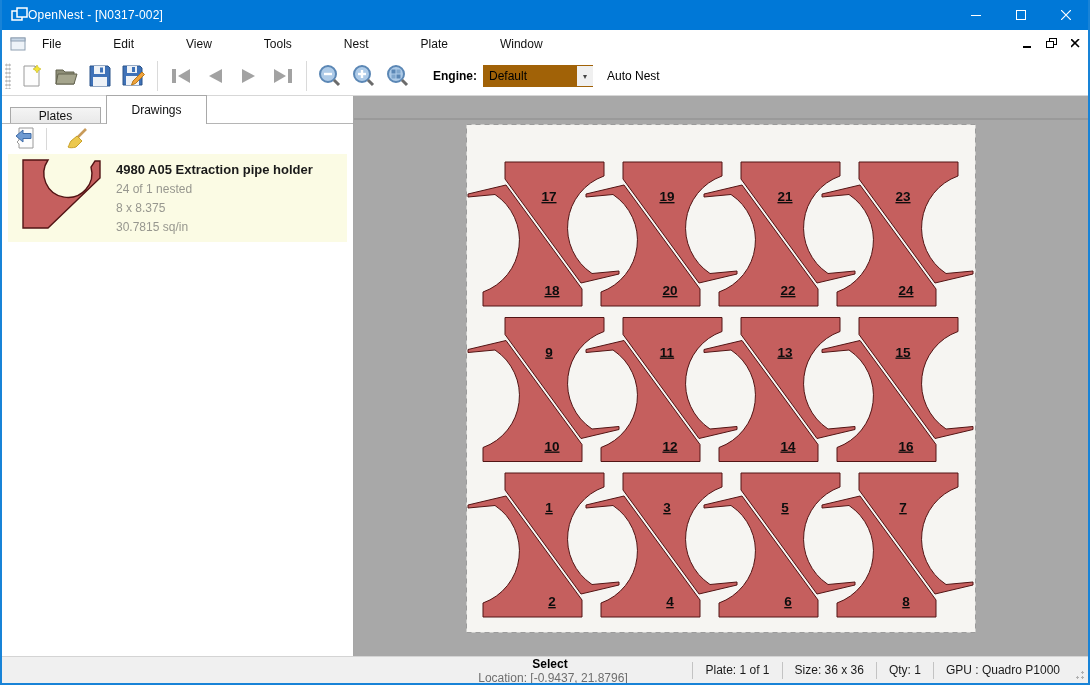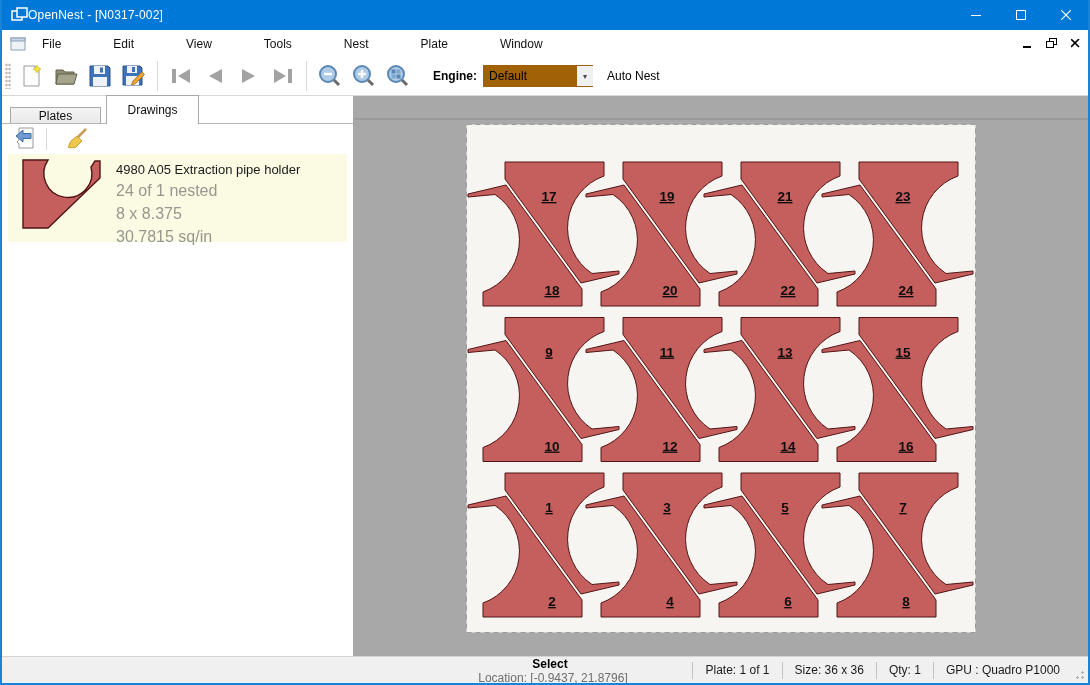--- a/index.html
+++ b/index.html
@@ -35,31 +35,31 @@
   #engine-combo .dd { position:absolute; right:0; top:1px; width:16px; height:20px; background:#f0f0f0;
     display:flex; align-items:center; justify-content:center; font-size:8px; color:#444; }
   #auto-nest { font-size:12px; margin-left:8px; padding:4px 6px; }
   
   #left-panel { position:absolute; left:0; top:96px; width:352px; bottom:27px; background:#fff;
     border-right:1px solid #a6a6a6; }
   #tabstrip { position:absolute; left:0; top:0; right:0; height:28px; border-bottom:1px solid #b5b5b5; background:#fff; }
   .tab { position:absolute; bottom:0; font-size:12px; text-align:center; color:#111;
     border:1px solid #a9a9a9; border-bottom:none; display:flex; align-items:center; justify-content:center; }
   .tab.inactive { left:8px; width:91px; height:16px; background:linear-gradient(#f4f4f4,#e9e9e9); }
-  .tab.active { left:104px; width:93px; height:29px; background:#fff; z-index:3; margin-bottom:-1px; }
+  .tab.active { left:104px; width:101px; height:29px; background:#fff; z-index:3; margin-bottom:-1px; }
   #panel-toolbar { position:absolute; left:0; top:29px; right:0; height:27px; background:#fff;
     display:flex; align-items:center; }
   #panel-toolbar .psep { width:1px; height:22px; background:#d8d8d8; margin:0 8px 0 6px; }
   .pbtn { width:30px; height:26px; margin-left:8px; display:flex; align-items:center; justify-content:center; }
   #drawing-item { position:absolute; left:6px; right:6px; top:58px; height:88px; background:#fbfbe4;
     display:flex; }
   #thumb { margin:5px 0 0 14px; }
   #item-texts { margin:8px 0 0 12px; }
-  #item-title { font-size:13px; font-weight:normal; color:#1a1a1a; }
-  .item-line { font-size:16px; color:#97978f; margin-top:5px; }
+  #item-title { font-size:13px; font-weight:bold; color:#1a1a1a; }
+  .item-line { font-size:12px; color:#97978f; margin-top:5px; }
   
   #canvas { position:absolute; left:352px; top:96px; right:0; bottom:27px; background:#a8a8a8; }
   
   #statusbar { position:absolute; left:0; right:0; bottom:0; height:27px; background:#f0f0f0;
     border-top:1px solid #d4d4d4; font-size:12px; display:flex; align-items:center;flex-direction:column; }
   #status-mode { font-weight:600; color:#000; margin-left:10px; }
   .ssep { width:1px; height:17px; background:#c3c3c3; margin:0 10px; }
   #status-location { color:#6e6e6e;margin-left:16px; }
   #status-right { position:absolute; right:26px; top:0; height:100%; display:flex; align-items:center; }
   #status-right .cell { color:#1a1a1a; padding:0 2px; }

